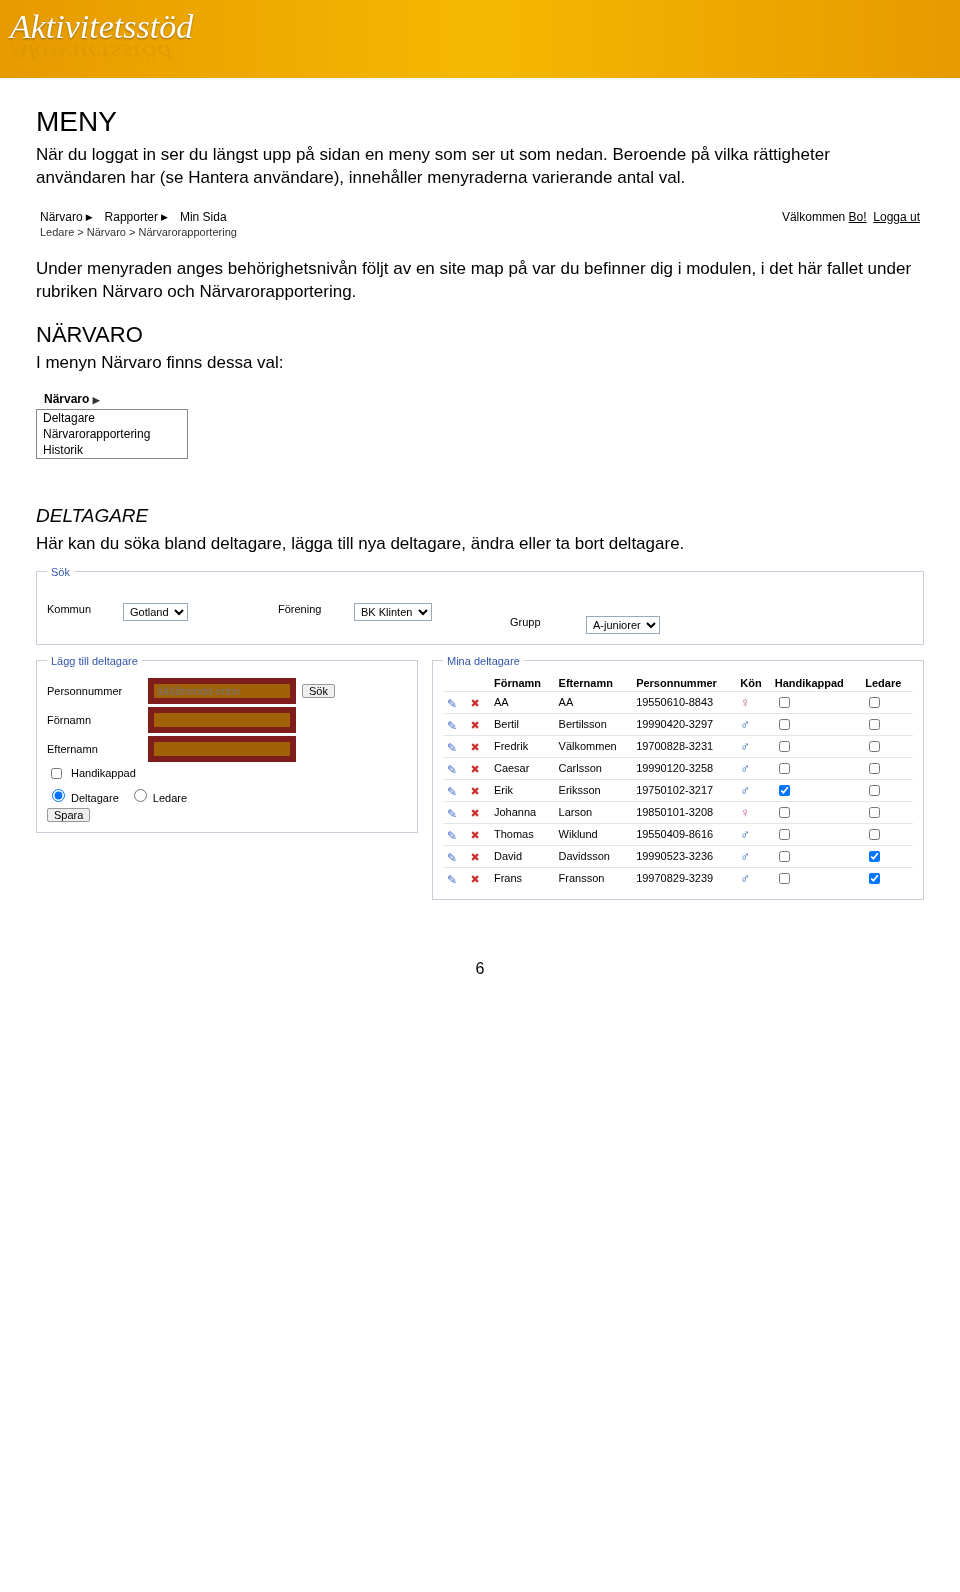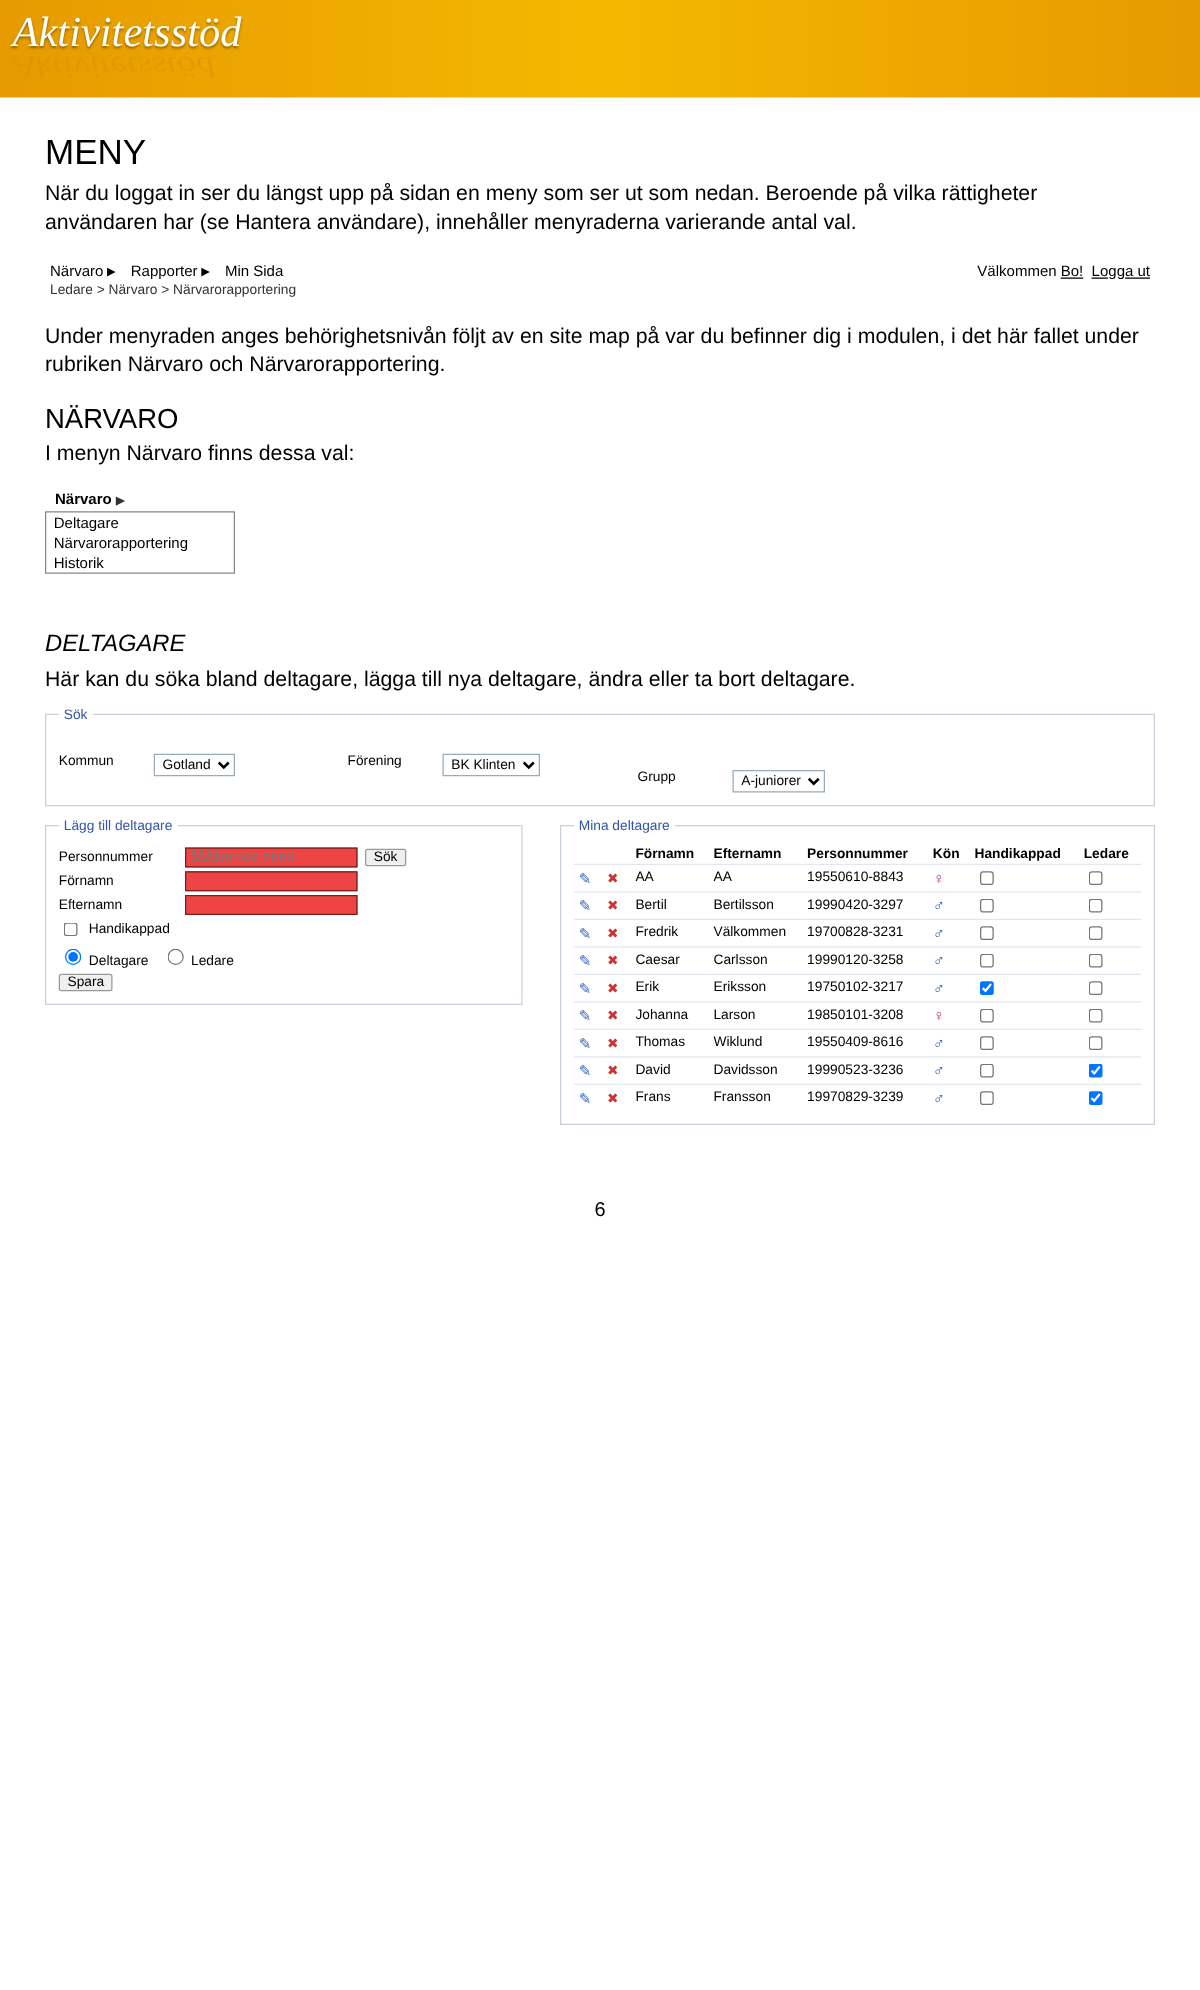--- a/index.html
+++ b/index.html
@@ -108,25 +108,25 @@
     padding: 0 4px;
   }
   .sok-row { display:flex; align-items:center; gap: 18px; margin-top:4px;}
   .sok-row label { width: 70px; display:inline-block; color:#000;}
   .sok-row .field { display:flex; align-items:flex-start; gap:6px;}
   select.fake {
     font-family: inherit; font-size: 11px; background:#fff; border:1px solid #9ab; padding:1px 2px;
   }
   .lower { display:flex; gap: 14px; margin-top: 10px; align-items:flex-start;}
   .legg-panel { width: 360px; }
-  .mina-panel { flex: 1; margin-left: 16px; }
+  .mina-panel { flex: 1; }
   .form-row { display:flex; align-items:center; margin: 3px 0; gap:6px;}
   .form-row label { width: 95px; }
   .form-row input[type=text] {
-    width: 130px; font-family:inherit; font-size:11px; border:1px solid #7f1d1d; padding:1px 3px; background:#ef4444;
+    width: 130px; font-family:inherit; font-size:11px; border:6px solid #7f1d1d; padding:1px 3px; background:#a16207;
   }
   .btn-small {
     font-family:inherit; font-size:11px; border:1px solid #999; background:#efefef; padding:0 6px; border-radius:2px;
   }
   .radios { display:flex; gap: 10px; align-items:center; margin:4px 0;}
   .mina-table { width:100%; border-collapse: collapse; }
   .mina-table th { text-align:left; font-weight:bold; font-size:11px; padding:2px 4px; }
   .mina-table td { border-top:1px solid #e1e6ef; padding:2px 4px; white-space:nowrap; }
   .ic { display:inline-block; width:12px; height:12px; vertical-align:middle; }
   .ic-edit::before { content:"✎"; color:#3a66c4; font-size:12px; }

